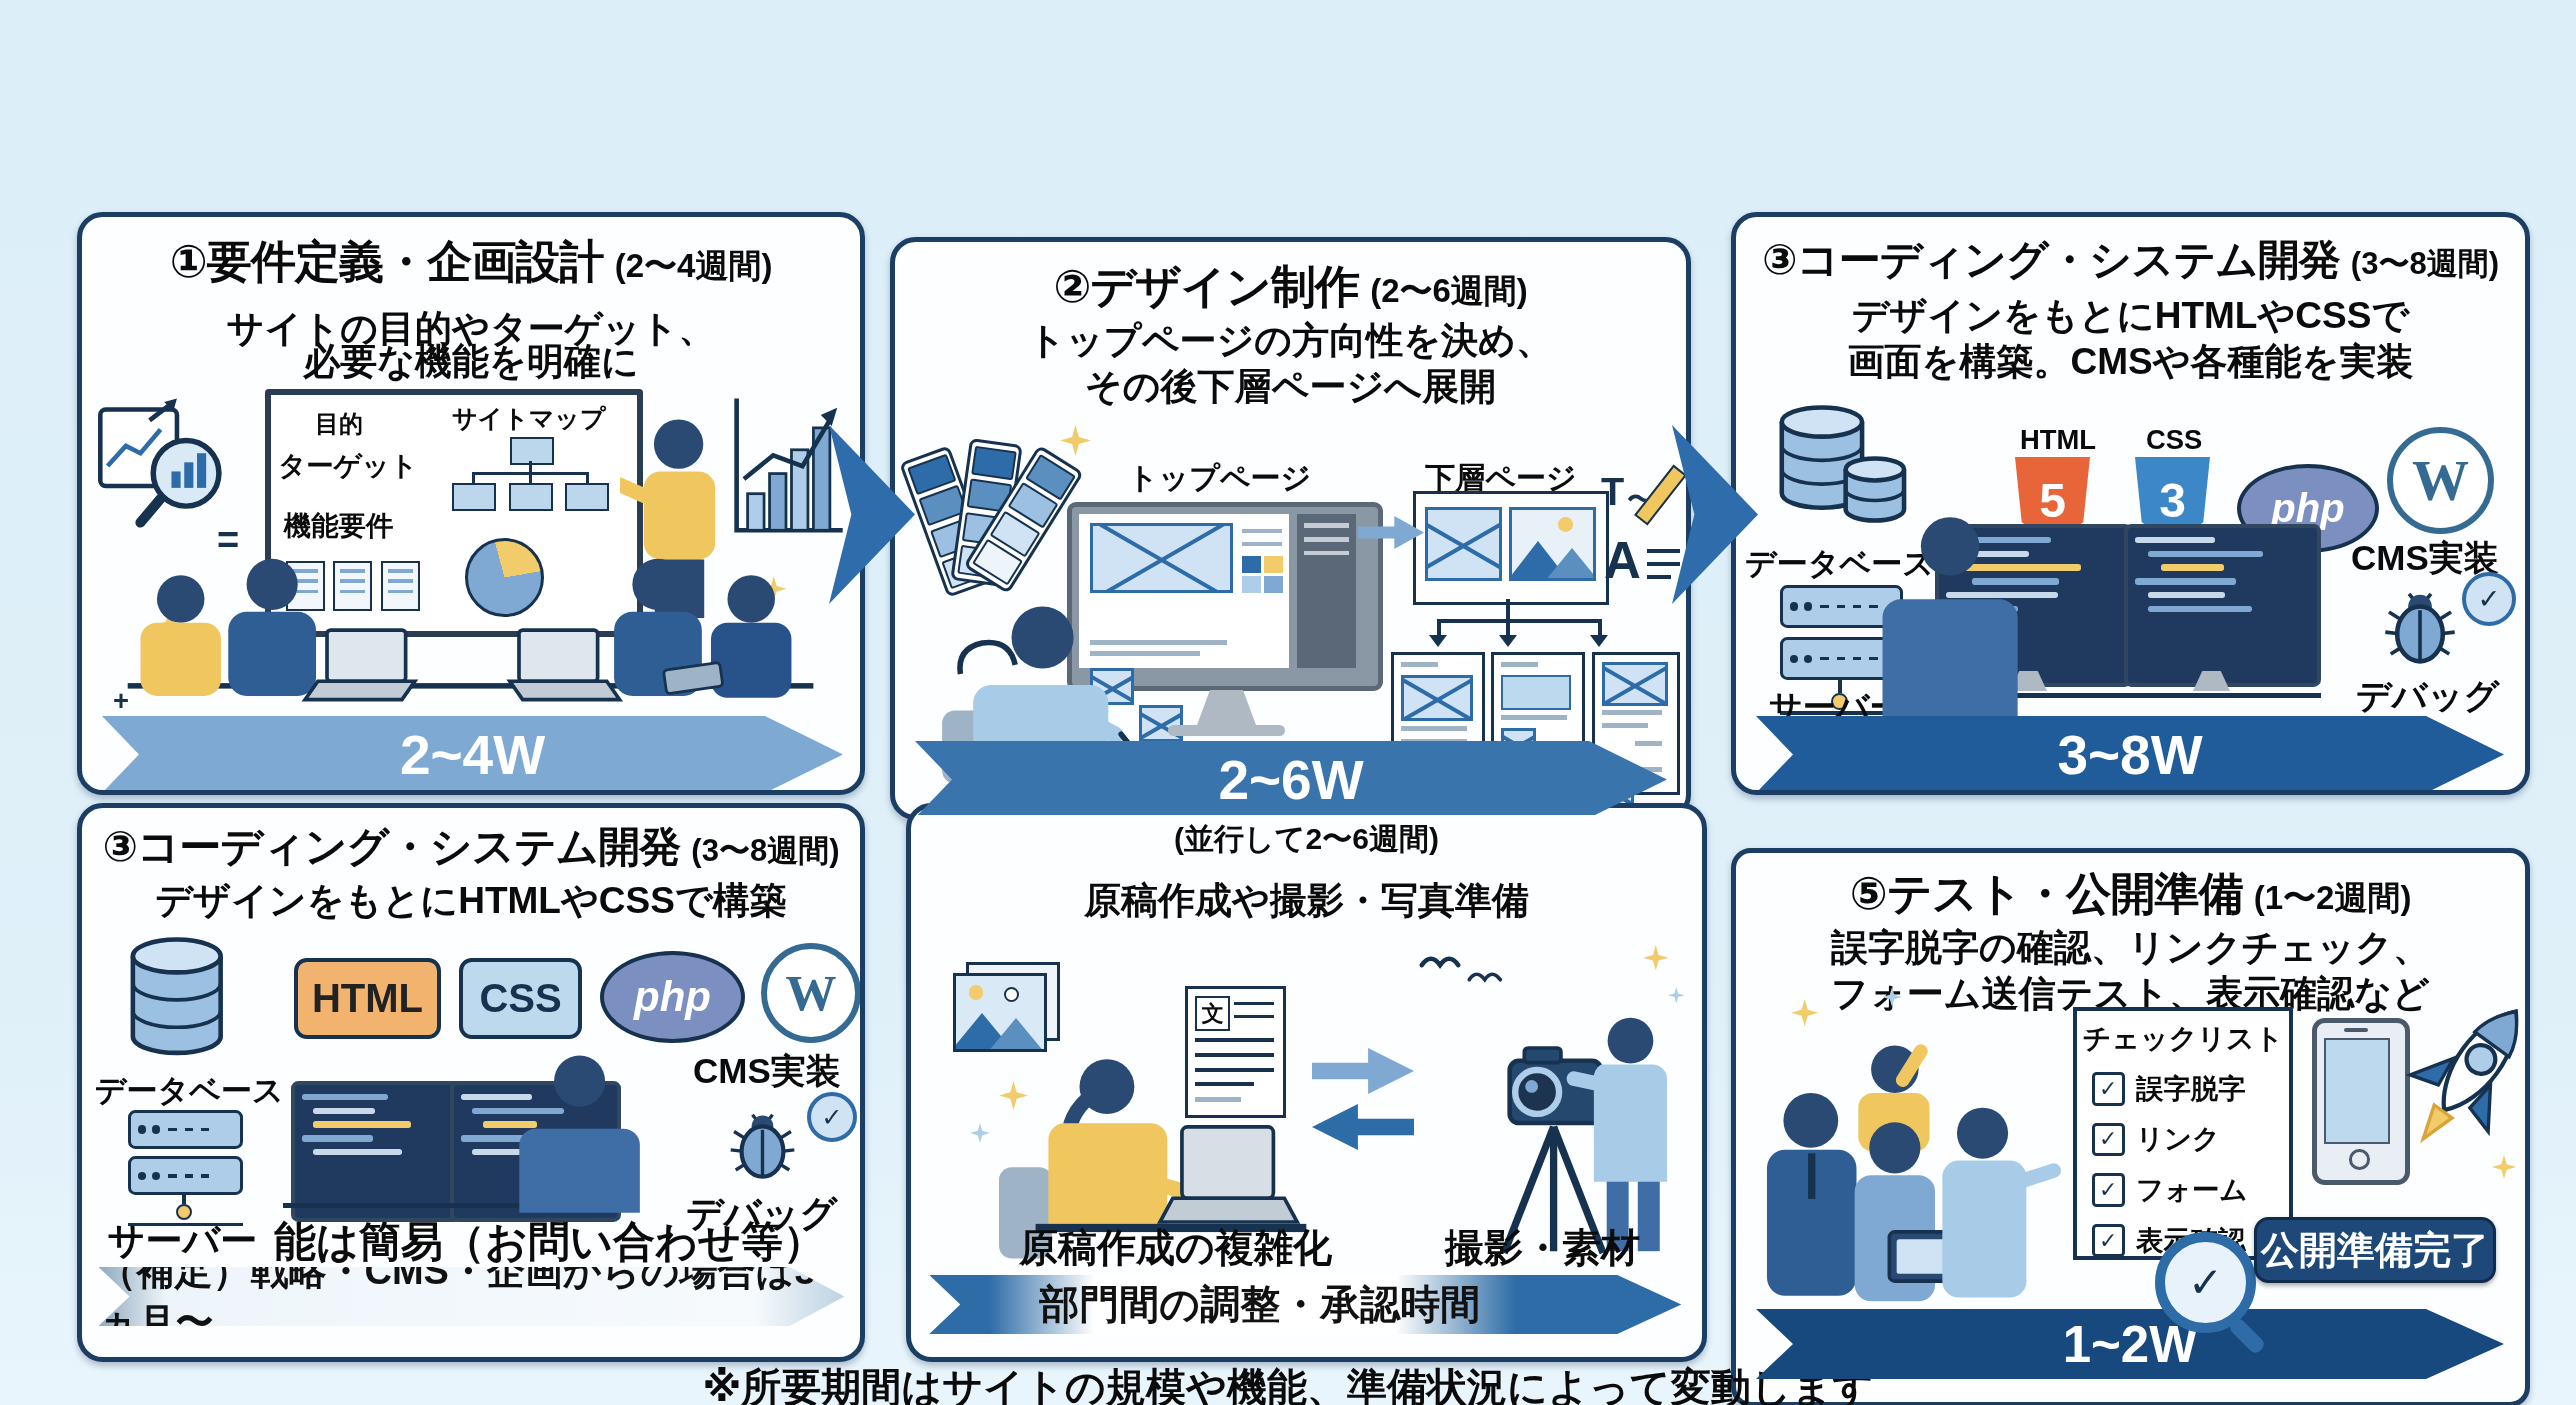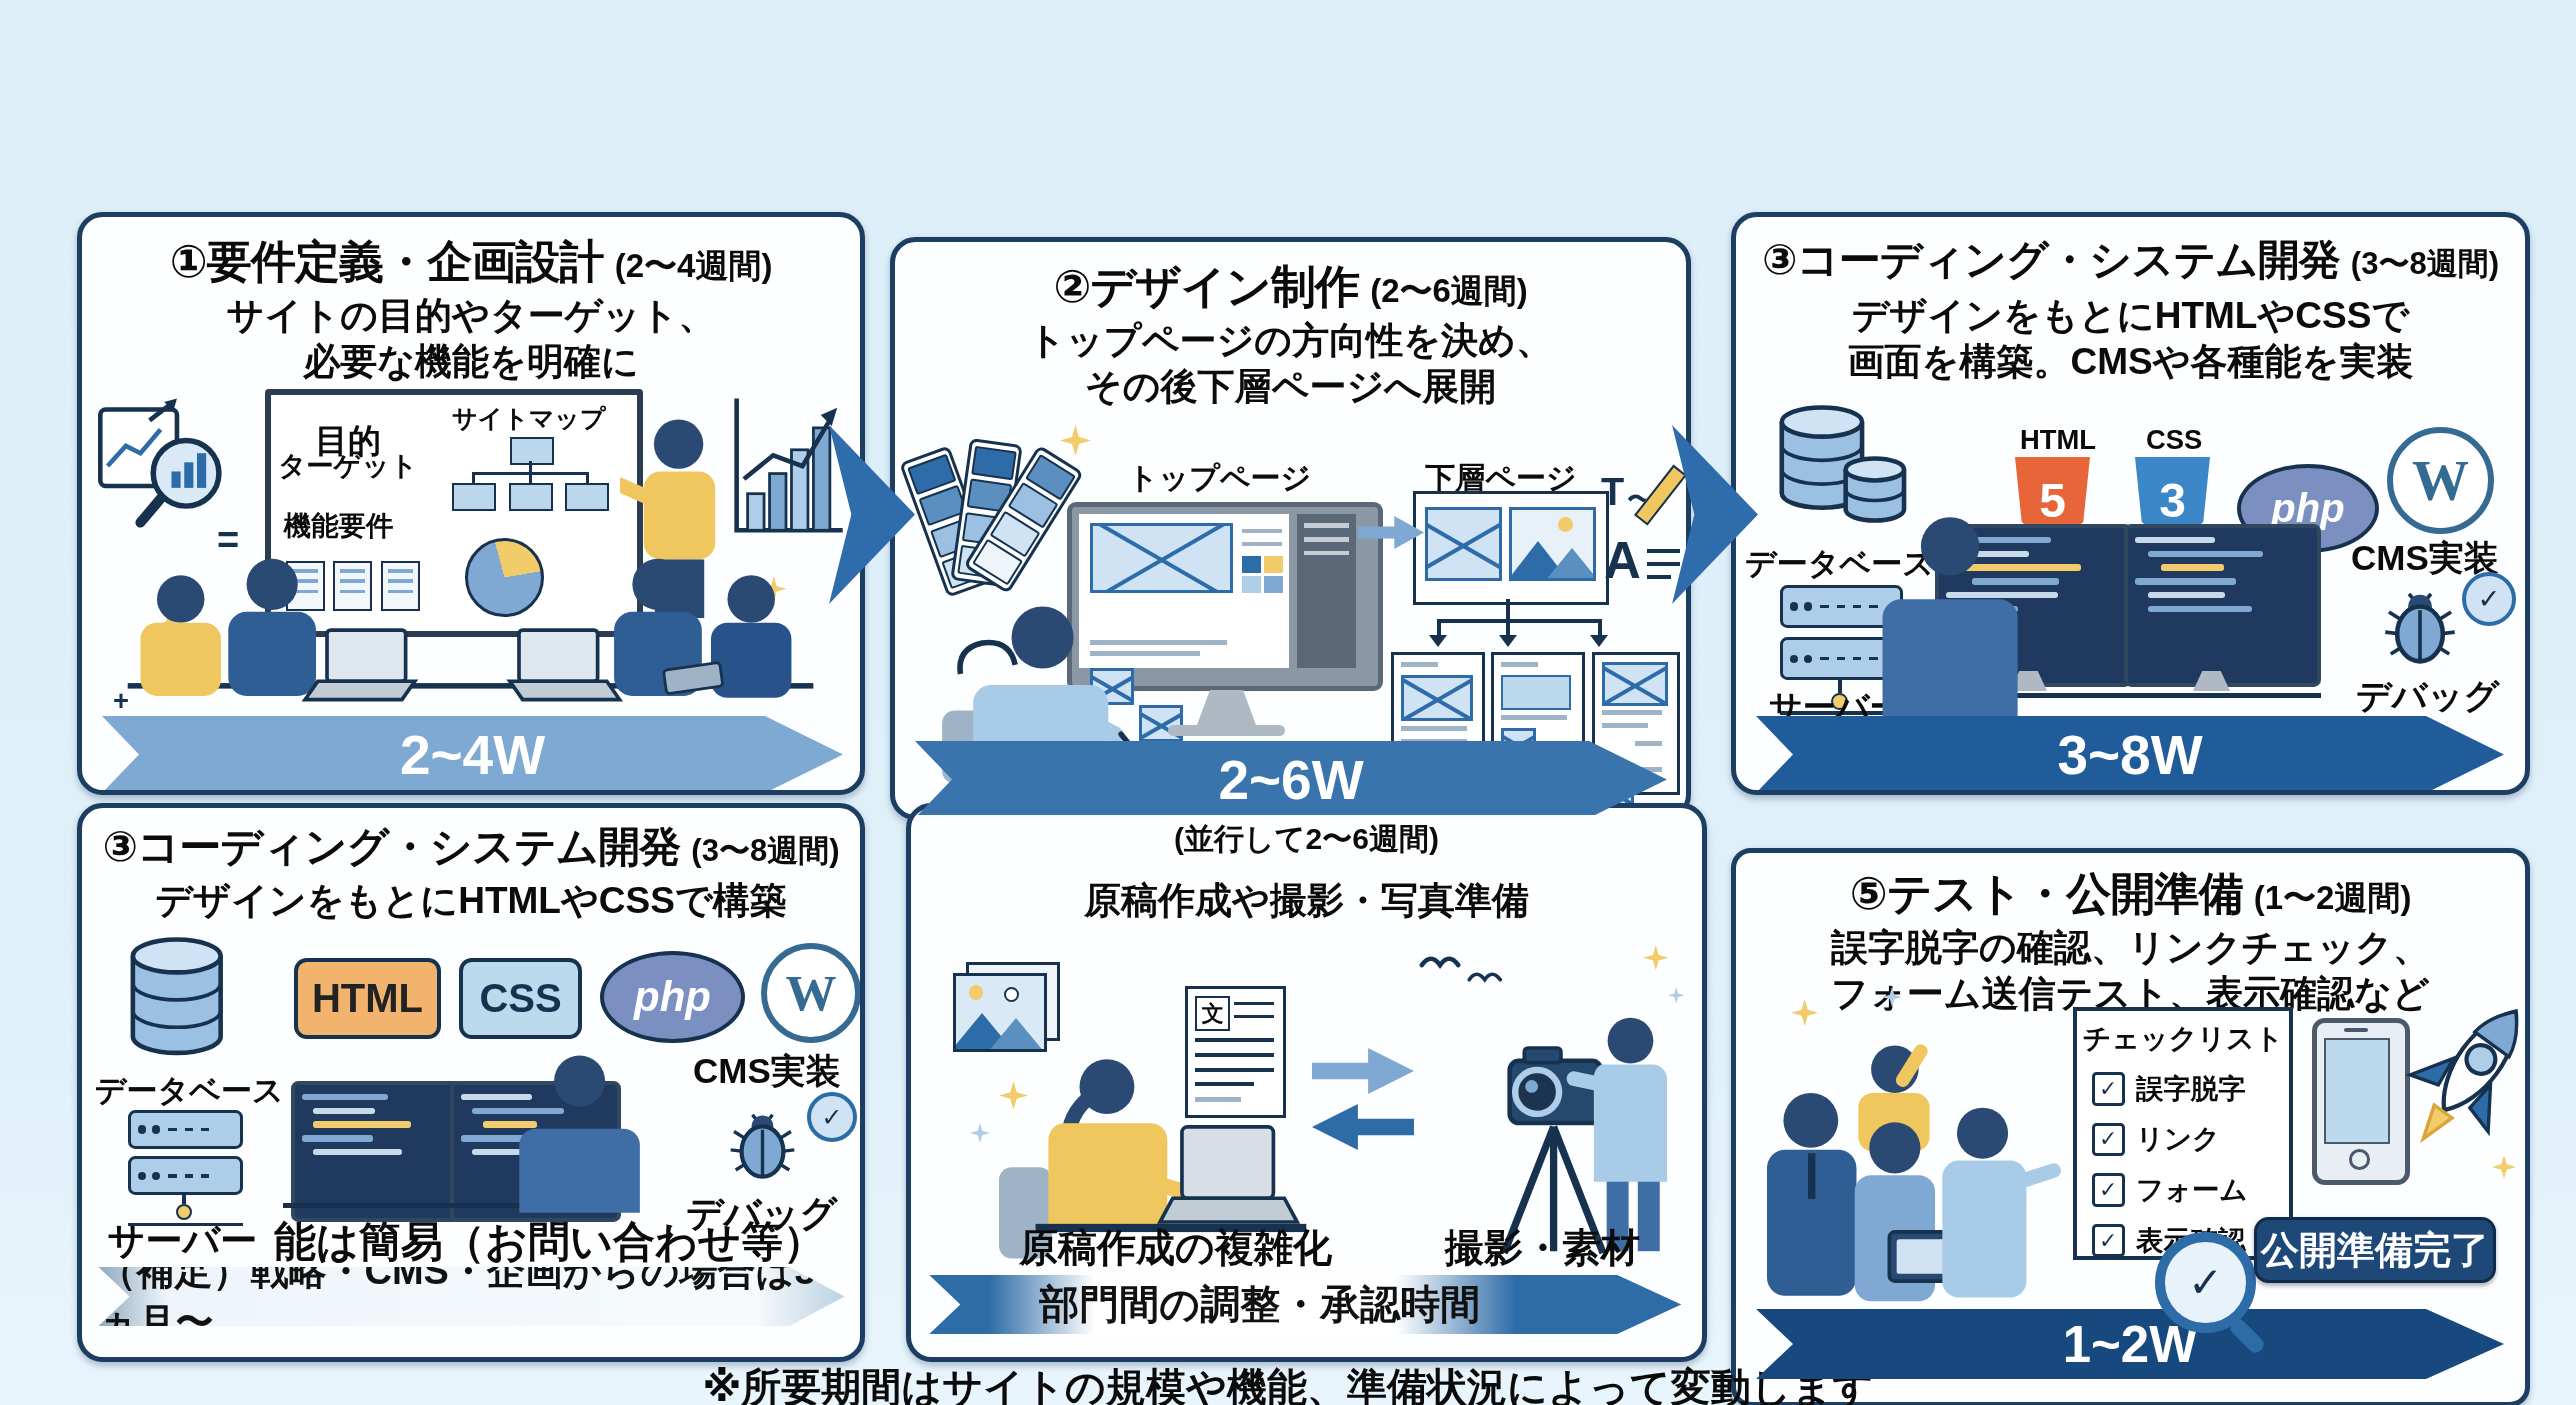--- a/index.html
+++ b/index.html
@@ -72,40 +72,40 @@
 
 
   <div class="ab gapchev" style="left:829px;top:425px;width:86px;height:179px;"></div>
   <div class="ab gapchev" style="left:1672px;top:425px;width:86px;height:179px;"></div>
 
   <section class="ab panel" style="left:77px;top:212px;width:778px;height:573px;">
     <div class="ab ptitle" style="top:14.6px;">
       <span class="big">①要件定義・企画設計</span>
       <span class="dur">(2〜4週間)</span>
     </div>
-    <div class="ab psub" style="top:77px;font-family:Liberation Serif, serif;">サイトの目的やターゲット、</div>
+    <div class="ab psub" style="top:90px;font-family:Liberation Serif, serif;">サイトの目的やターゲット、</div>
     <div class="ab psub" style="top:123px;">必要な機能を明確に</div>
 
     <svg class="ab" style="left:11px;top:174px;" width="146" height="160" viewBox="0 0 160 175">
       <rect x="8" y="20" width="84" height="84" rx="6" fill="#ffffff" stroke="#16324f" stroke-width="5"></rect>
       <polyline points="16,82 36,60 52,68 74,42" fill="none" stroke="#2e6ca9" stroke-width="5"></polyline>
       <line x1="62" y1="32" x2="88" y2="12" stroke="#16324f" stroke-width="5"></line>
       <polygon points="92,8 78,12 88,22" fill="#16324f"></polygon>
       <circle cx="102" cy="90" r="36" fill="#d9e9f6" stroke="#16324f" stroke-width="6"></circle>
       <rect x="86" y="88" width="10" height="18" fill="#2e6ca9"></rect>
       <rect x="100" y="78" width="10" height="28" fill="#2e6ca9"></rect>
       <rect x="114" y="68" width="10" height="38" fill="#2e6ca9"></rect>
       <line x1="74" y1="118" x2="52" y2="144" stroke="#16324f" stroke-width="11" stroke-linecap="round"></line>
     </svg>
     <span class="ab lbl" style="left:135px;top:302px;font-size:38px;color:#16324f;">=</span>
     <div class="ab spark" style="left:71px;top:392px;width:33px;height:33px;"></div>
     <span class="ab lbl" style="left:31px;top:468px;font-size:27.4px;color:#16324f;">+</span>
 
     <div class="ab" style="left:183px;top:172px;width:366px;height:236px;background:#fff;border:6.4px solid #2b3d52;border-radius:3.7px;">
-      <span class="ab lbl" style="left:44px;top:24px;font-size:33px;">目的</span>
+      <span class="ab lbl" style="left:44px;top:13px;font-size:24px;">目的</span>
       <span class="ab lbl" style="left:7.3px;top:53px;font-size:27.4px;">ターゲット</span>
       <span class="ab lbl" style="left:12.8px;top:113px;font-size:27.4px;">機能要件</span>
       <span class="ab lbl" style="left:181px;top:7.3px;font-size:25px;">サイトマップ</span>
 
       <div class="ab" style="left:181px;top:42px;width:156px;height:88px;">
         <div class="ab" style="left:58px;top:0;width:40px;height:24px;background:#bcd6ec;border:2.7px solid #16324f;"></div>
         <div class="ab nline" style="left:77px;top:24px;width:2.7px;height:11px;"></div>
         <div class="ab nline" style="left:20px;top:35px;width:116px;height:2.7px;"></div>
         <div class="ab nline" style="left:20px;top:35px;width:2.7px;height:11px;"></div>
         <div class="ab nline" style="left:77px;top:35px;width:2.7px;height:11px;"></div>

